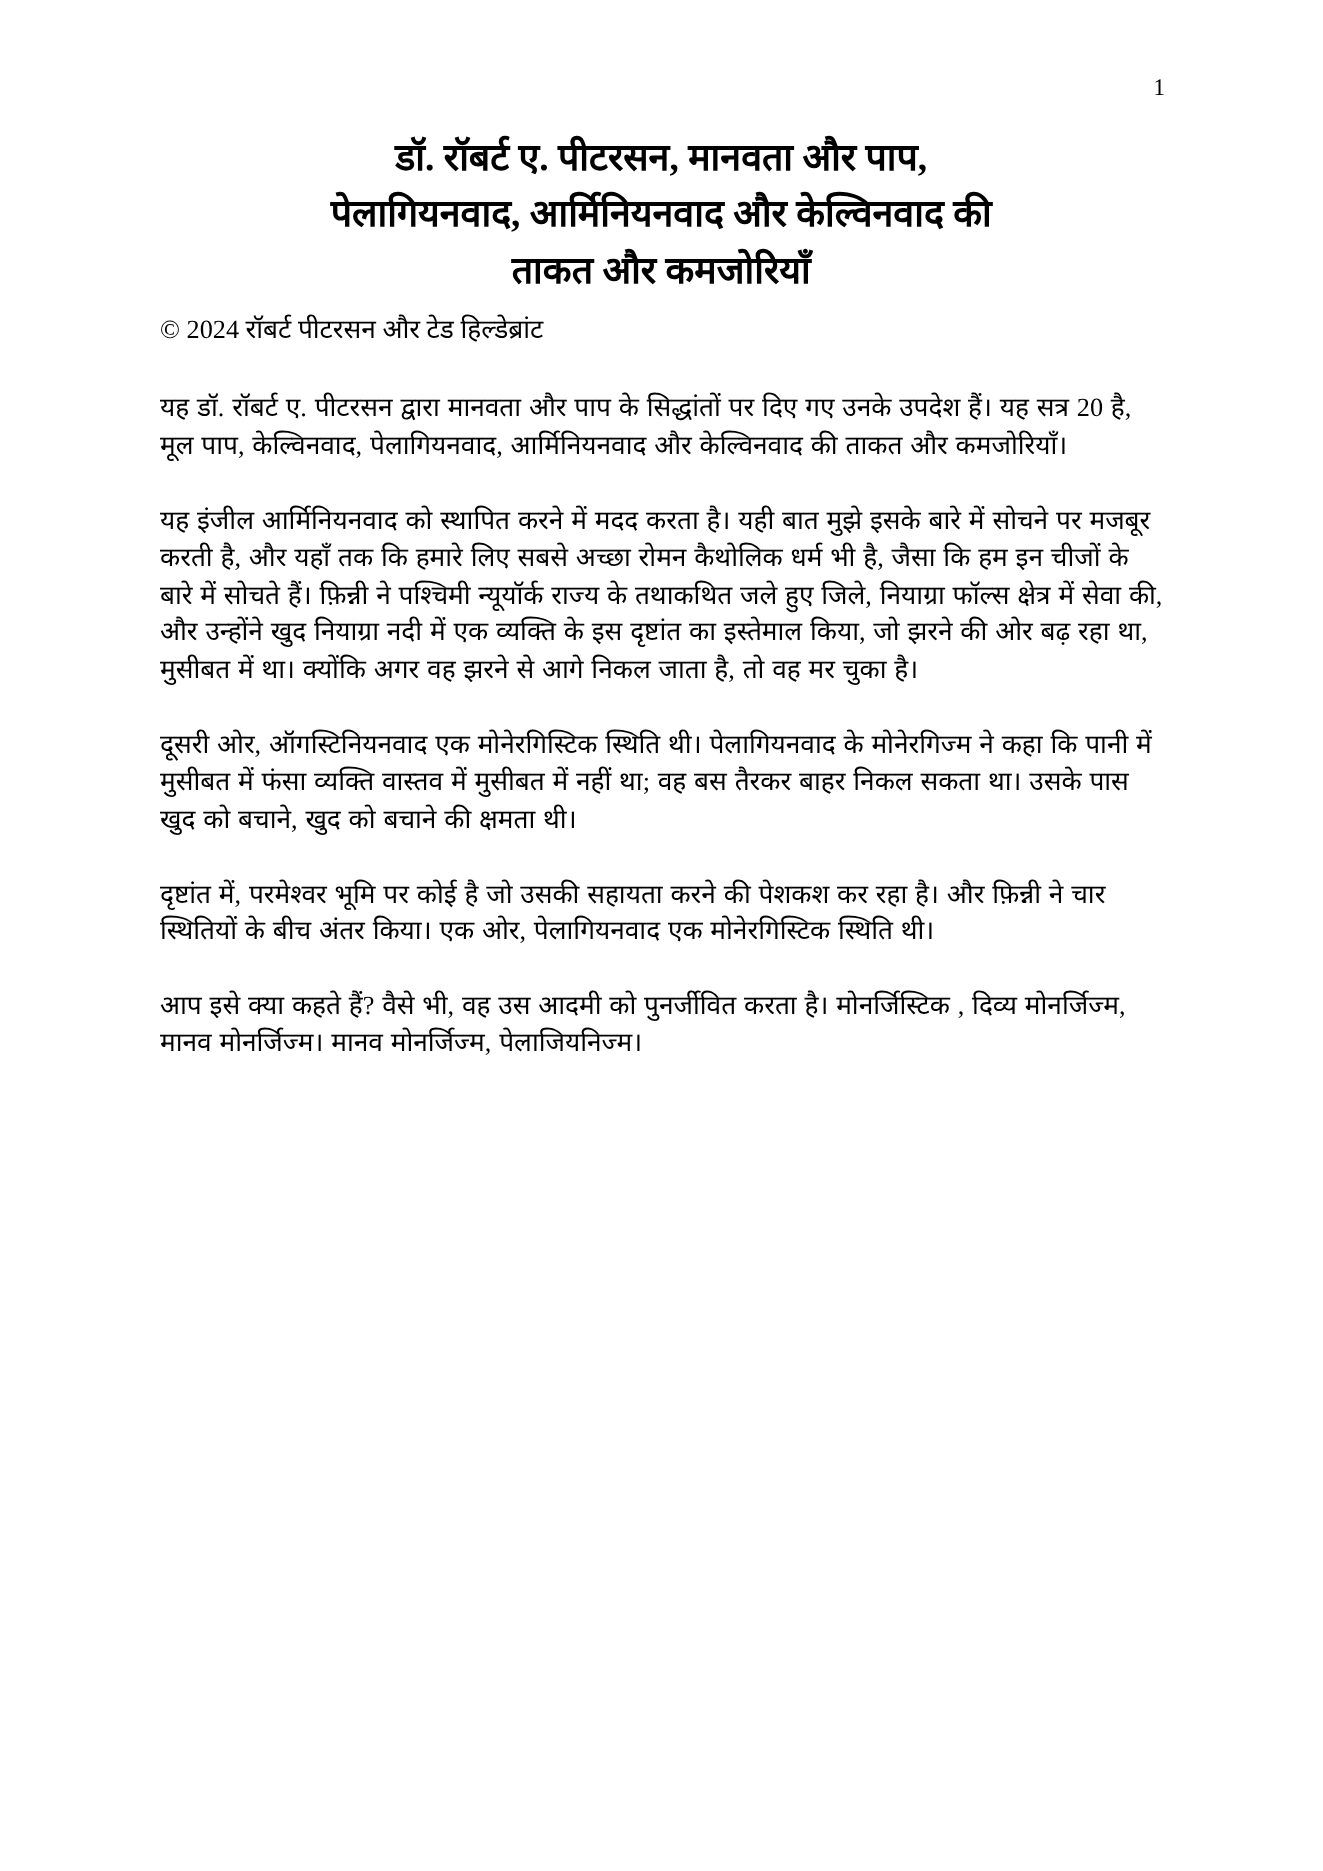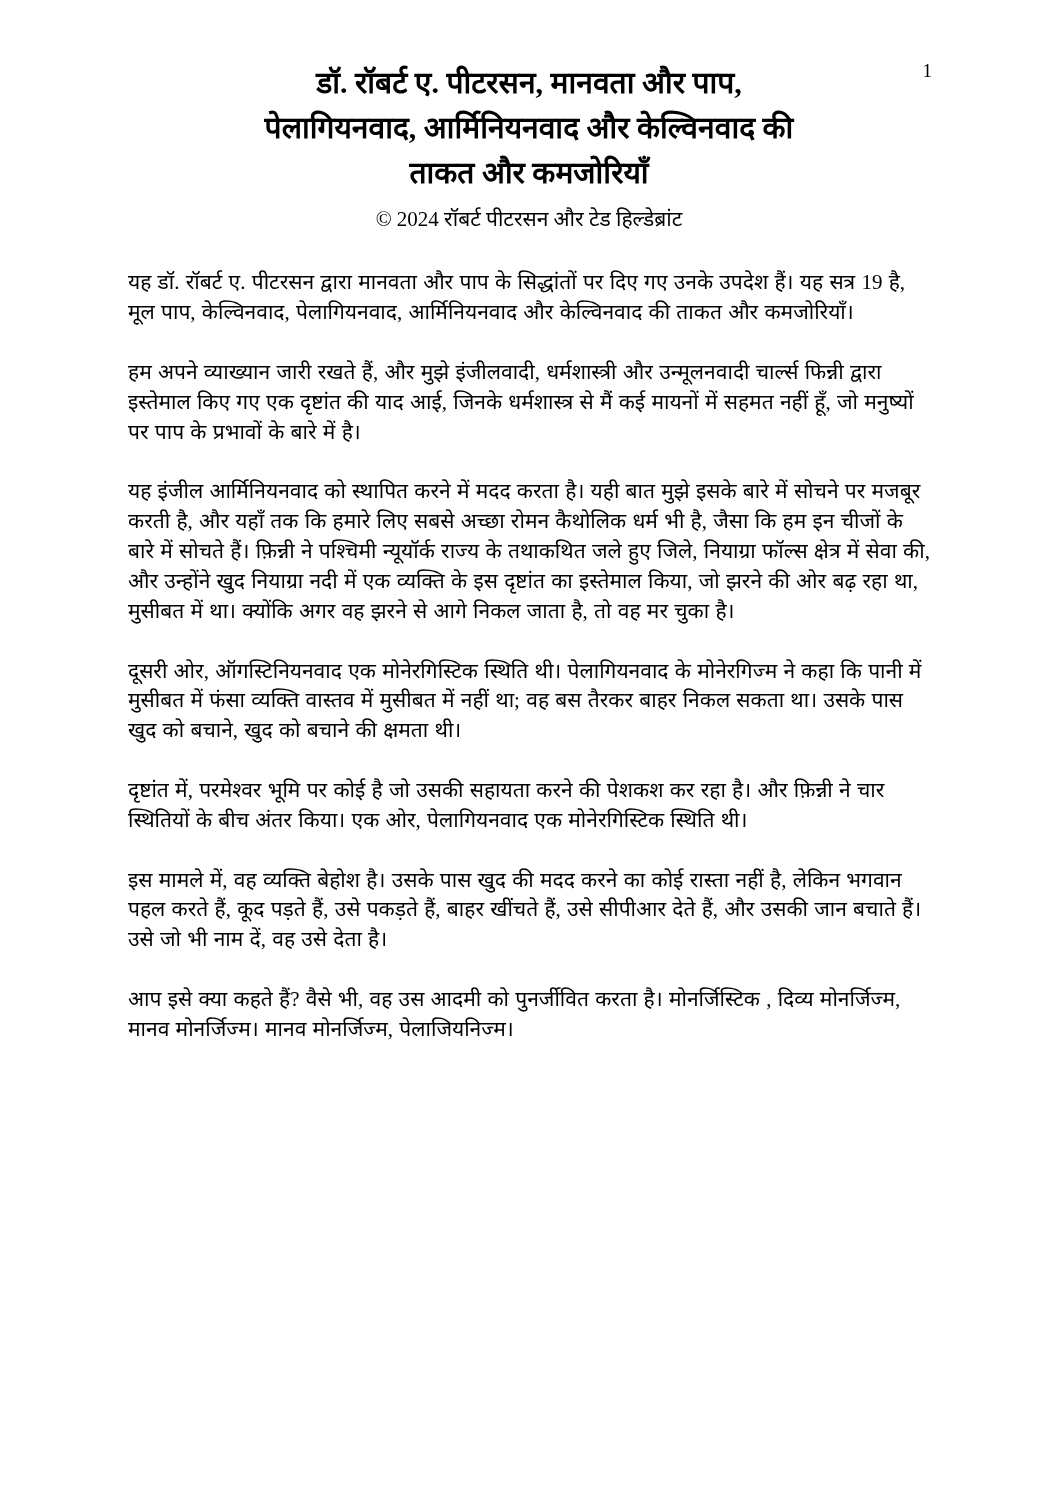--- a/index.html
+++ b/index.html
@@ -15,32 +15,32 @@
     overflow: hidden;
   }
   .page-number {
     position: absolute;
     top: 60px;
     right: 126px;
     font-size: 19px;
     color: #000000;
   }
   .content {
-    padding: 60px 128px 0 128px;
+    padding: 104px 128px 0 128px;
   }
   .title {
     text-align: center;
     font-weight: bold;
     font-size: 30px;
     line-height: 1.5;
     color: #000000;
   }
   .title-line { display: block; }
   .copyright {
-    text-align: center;
+    text-align: left;
     font-size: 21px;
     margin-top: 10px;
     line-height: 1.4;
   }
   .body-text {
     margin-top: 34px;
   }
   .para {
     font-size: 21px;
     line-height: 1.42;
@@ -61,23 +61,21 @@
 
     <h1 class="title">
       <span class="title-line">डॉ. रॉबर्ट ए. पीटरसन, मानवता और पाप,</span>
       <span class="title-line">पेलागियनवाद, आर्मिनियनवाद और केल्विनवाद की</span>
       <span class="title-line">ताकत और कमजोरियाँ</span>
     </h1>
 
     <div class="copyright">© 2024 रॉबर्ट पीटरसन और टेड हिल्डेब्रांट</div>
 
     <div class="body-text">
-      <p class="para">यह डॉ. रॉबर्ट ए. पीटरसन द्वारा मानवता और पाप के सिद्धांतों पर दिए गए उनके उपदेश हैं। यह सत्र 19 है, मूल पाप, केल्विनवाद, पेलागियनवाद, आर्मिनियनवाद और केल्विनवाद की ताकत और कमजोरियाँ।</p>
-      <p class="para">हम अपने व्याख्यान जारी रखते हैं, और मुझे इंजीलवादी, धर्मशास्त्री और उन्मूलनवादी चार्ल्स फिन्नी द्वारा इस्तेमाल किए गए एक दृष्टांत की याद आई, जिनके धर्मशास्त्र से मैं कई मायनों में सहमत नहीं हूँ, जो मनुष्यों पर पाप के प्रभावों के बारे में है।</p>
+      <p class="para">यह डॉ. रॉबर्ट ए. पीटरसन द्वारा मानवता और पाप के सिद्धांतों पर दिए गए उनके उपदेश हैं। यह सत्र 20 है, मूल पाप, केल्विनवाद, पेलागियनवाद, आर्मिनियनवाद और केल्विनवाद की ताकत और कमजोरियाँ।</p>
       <p class="para">यह इंजील आर्मिनियनवाद को स्थापित करने में मदद करता है। यही बात मुझे इसके बारे में सोचने पर मजबूर करती है, और यहाँ तक कि हमारे लिए सबसे अच्छा रोमन कैथोलिक धर्म भी है, जैसा कि हम इन चीजों के बारे में सोचते हैं। फ़िन्नी ने पश्चिमी न्यूयॉर्क राज्य के तथाकथित जले हुए जिले, नियाग्रा फॉल्स क्षेत्र में सेवा की, और उन्होंने खुद नियाग्रा नदी में एक व्यक्ति के इस दृष्टांत का इस्तेमाल किया, जो झरने की ओर बढ़ रहा था, मुसीबत में था। क्योंकि अगर वह झरने से आगे निकल जाता है, तो वह मर चुका है।</p>
       <p class="para">दूसरी ओर, ऑगस्टिनियनवाद एक मोनेरगिस्टिक स्थिति थी। पेलागियनवाद के मोनेरगिज्म ने कहा कि पानी में मुसीबत में फंसा व्यक्ति वास्तव में मुसीबत में नहीं था; वह बस तैरकर बाहर निकल सकता था। उसके पास खुद को बचाने, खुद को बचाने की क्षमता थी।</p>
       <p class="para">दृष्टांत में, परमेश्वर भूमि पर कोई है जो उसकी सहायता करने की पेशकश कर रहा है। और फ़िन्नी ने चार स्थितियों के बीच अंतर किया। एक ओर, पेलागियनवाद एक मोनेरगिस्टिक स्थिति थी।</p>
-      <p class="para">इस मामले में, वह व्यक्ति बेहोश है। उसके पास खुद की मदद करने का कोई रास्ता नहीं है, लेकिन भगवान पहल करते हैं, कूद पड़ते हैं, उसे पकड़ते हैं, बाहर खींचते हैं, उसे सीपीआर देते हैं, और उसकी जान बचाते हैं। उसे जो भी नाम दें, वह उसे देता है।</p>
       <p class="para">आप इसे क्या कहते हैं? वैसे भी, वह उस आदमी को पुनर्जीवित करता है। मोनर्जिस्टिक , दिव्य मोनर्जिज्म, मानव मोनर्जिज्म। मानव मोनर्जिज्म, पेलाजियनिज्म।</p>
     </div>
 
   </div>
 </div>
 
 </body></html>

